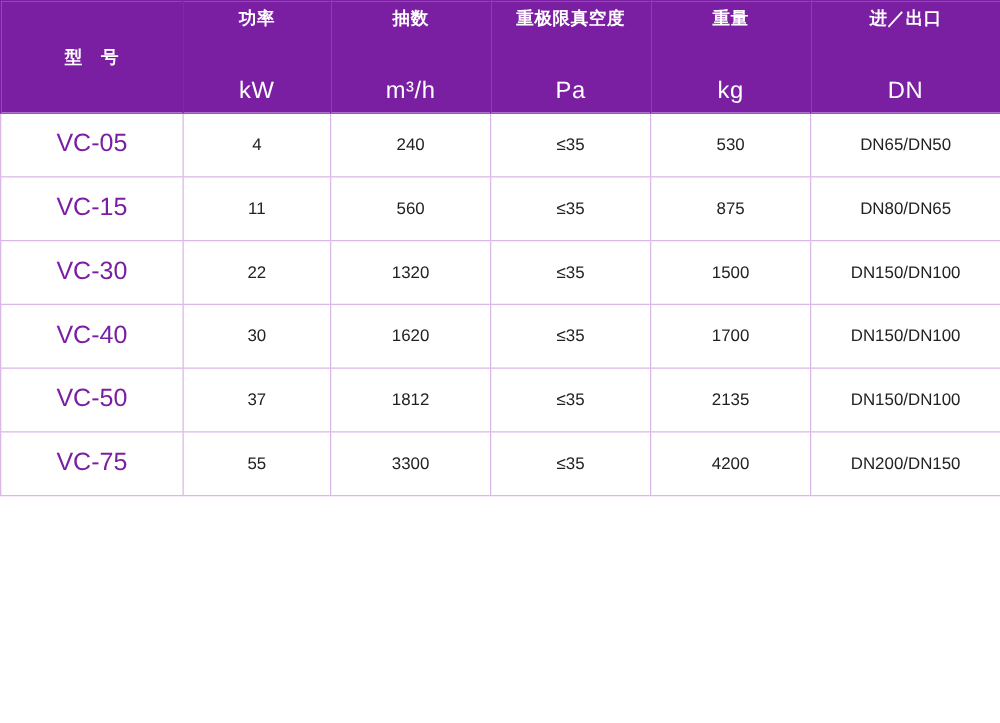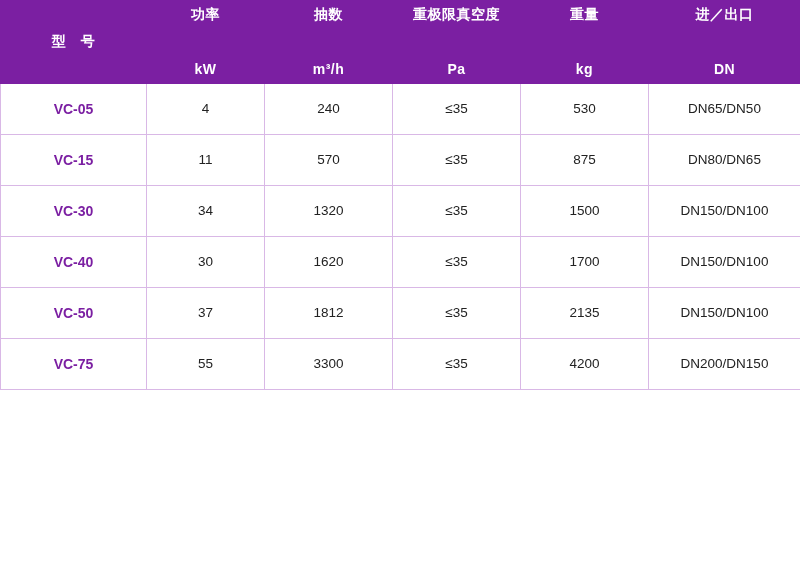--- a/index.html
+++ b/index.html
@@ -39,38 +39,38 @@
     line-height: 1.35;
     height: 62px;
     padding: 4px 6px;
     text-align: center;
     vertical-align: middle;
     border: 1px solid #7b1fa2;
     letter-spacing: 0.5px;
   }
   thead th .unit {
     display: block;
-    font-size: 14px;
-    font-weight: bold;
+    font-size: 19px;
+    font-weight: normal;
     margin-top: 36px;
   }
   tbody td {
     height: 46px;
     font-size: 13.5px;
     text-align: center;
     vertical-align: middle;
     border: 1px solid #d9b8e6;
     padding: 2px 4px;
     color: #222222;
     background: #ffffff;
   }
   tbody td.model {
     color: #7b1fa2;
-    font-weight: bold;
-    font-size: 14px;
+    font-weight: normal;
+    font-size: 20px;
   }
 </style>
 </head>
 <body>
 
 <div class="spec-table-wrap">
   <table class="spec-table">
     <colgroup>
       <col class="c0">
         <col class="c1">
@@ -111,28 +111,28 @@
         <td class="model">VC-05</td>
         <td>4</td>
         <td>240</td>
         <td>≤35</td>
         <td>530</td>
         <td>DN65/DN50</td>
       </tr>
       <tr>
         <td class="model">VC-15</td>
         <td>11</td>
-        <td>570</td>
+        <td>560</td>
         <td>≤35</td>
         <td>875</td>
         <td>DN80/DN65</td>
       </tr>
       <tr>
         <td class="model">VC-30</td>
-        <td>34</td>
+        <td>22</td>
         <td>1320</td>
         <td>≤35</td>
         <td>1500</td>
         <td>DN150/DN100</td>
       </tr>
       <tr>
         <td class="model">VC-40</td>
         <td>30</td>
         <td>1620</td>
         <td>≤35</td>

